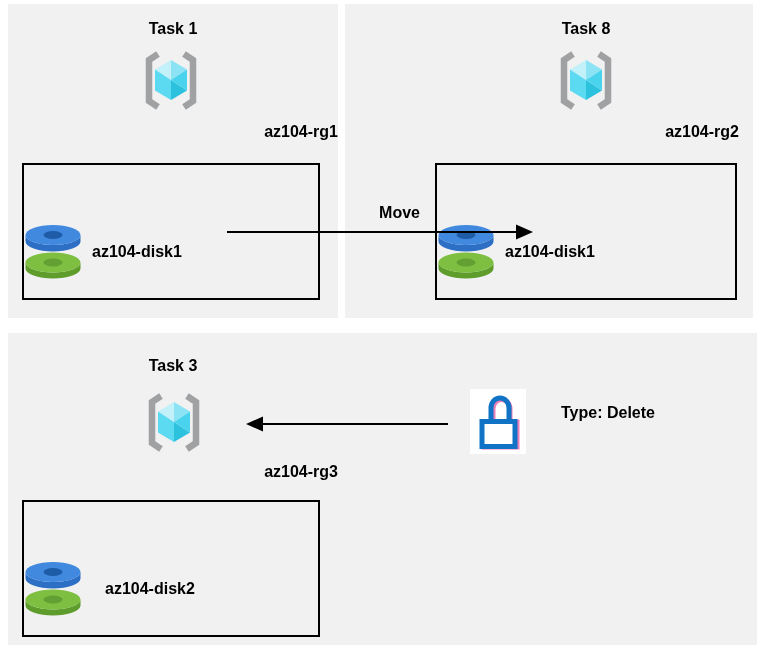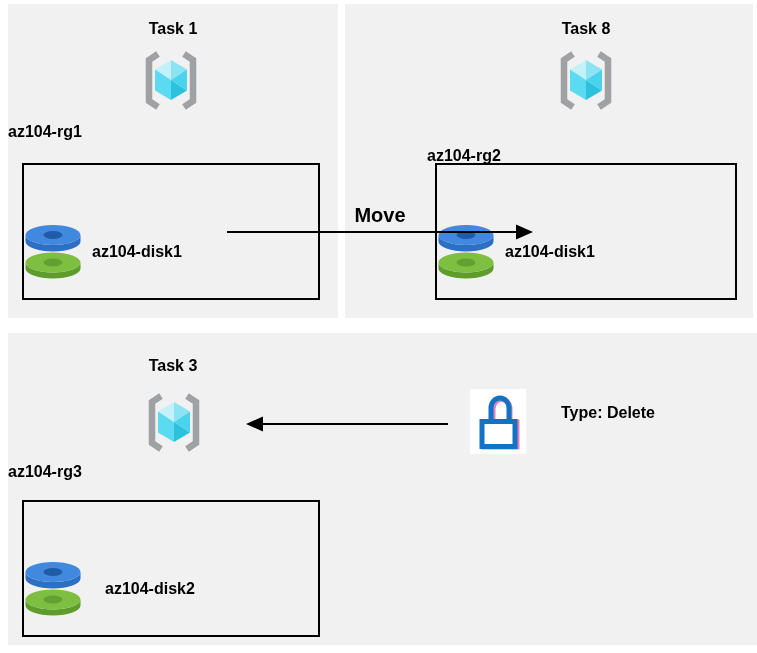--- a/index.html
+++ b/index.html
@@ -16,37 +16,37 @@
   .p-title{position:absolute;font-size:16px;text-align:center;white-space:nowrap;}
   .t1-title{left:0;top:16px;width:330px;}
   .t2-title{left:90px;top:16px;width:302px;}
   .t3-title{left:0;top:24px;width:330px;}
 
   .rg-icon{position:absolute;width:58px;height:61px;}
   .t1-rg{left:134px;top:46px;}
   .t2-rg{left:212px;top:46px;}
   .t3-rg{left:137px;top:59px;}
 
-  .rg-label{position:absolute;font-size:16px;text-align:left;white-space:nowrap;}
+  .rg-label{position:absolute;font-size:16px;text-align:right;white-space:nowrap;}
   .t1-rgl{left:0;top:119px;width:330px;}
-  .t2-rgl{left:82px;top:119px;width:302px;margin-top:24px;}
+  .t2-rgl{left:92px;top:119px;width:302px;}
   .t3-rgl{left:0;top:130px;width:330px;}
 
   .disk-box{
     position:absolute;border:2px solid #000;box-sizing:border-box;
     display:flex;flex-direction:row;align-items:center;
     padding-top:40px;gap:10px;
   }
   .t1-box{left:14px;top:159px;width:298px;height:137px;}
   .t2-box{left:90px;top:159px;width:302px;height:137px;}
   .t3-box{left:14px;top:167px;width:298px;height:137px;gap:23px;}
   .disk-icon{width:58px;height:55px;}
   .disk-label{font-size:16px;white-space:nowrap;}
 
-  .move-label{position:absolute;left:340px;top:204px;width:80px;text-align:center;font-size:20px;}
+  .move-label{position:absolute;left:340px;top:204px;width:80px;text-align:right;font-size:16px;}
 
   .lock-tile{
     position:absolute;left:462px;top:56px;width:56px;height:65px;background:#ffffff;
     display:flex;align-items:center;justify-content:center;
   }
   .lock-text{
     position:absolute;left:525px;top:68px;width:150px;
     text-align:center;font-size:16px;line-height:24px;white-space:nowrap;
   }
 

